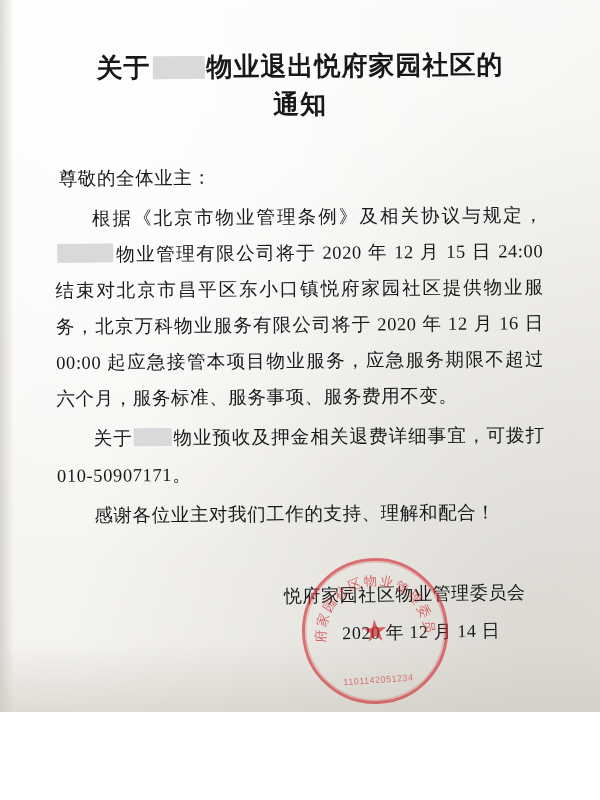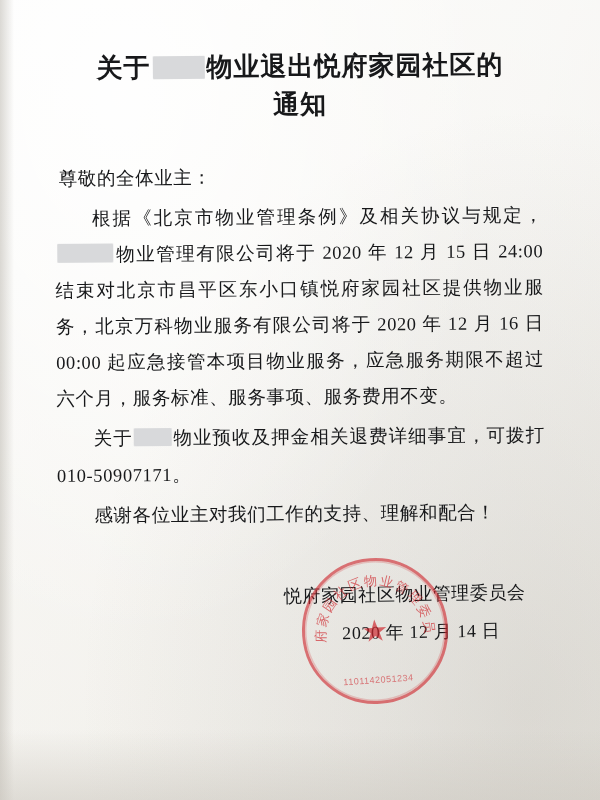--- a/index.html
+++ b/index.html
@@ -9,21 +9,21 @@
   body {
     width: 600px;
     height: 800px;
     background: #ffffff;
     font-family: "Liberation Serif", serif;
     overflow: hidden;
   }
   .page {
     position: relative;
     width: 600px;
-    height: 800px;
+    height: 712px;
     background: linear-gradient(105deg, #fbfbf9 0%, #f7f6f2 40%, #f3f2ee 70%, #eceae4 100%);
     overflow: hidden;
   }
   
   .paper-shade {
     position: absolute;
     inset: 0;
     background:
       radial-gradient(ellipse at 20% 12%, rgba(255,255,255,0.85) 0%, rgba(255,255,255,0) 55%),
       radial-gradient(ellipse at 88% 88%, rgba(120,115,105,0.16) 0%, rgba(255,255,255,0) 60%),

